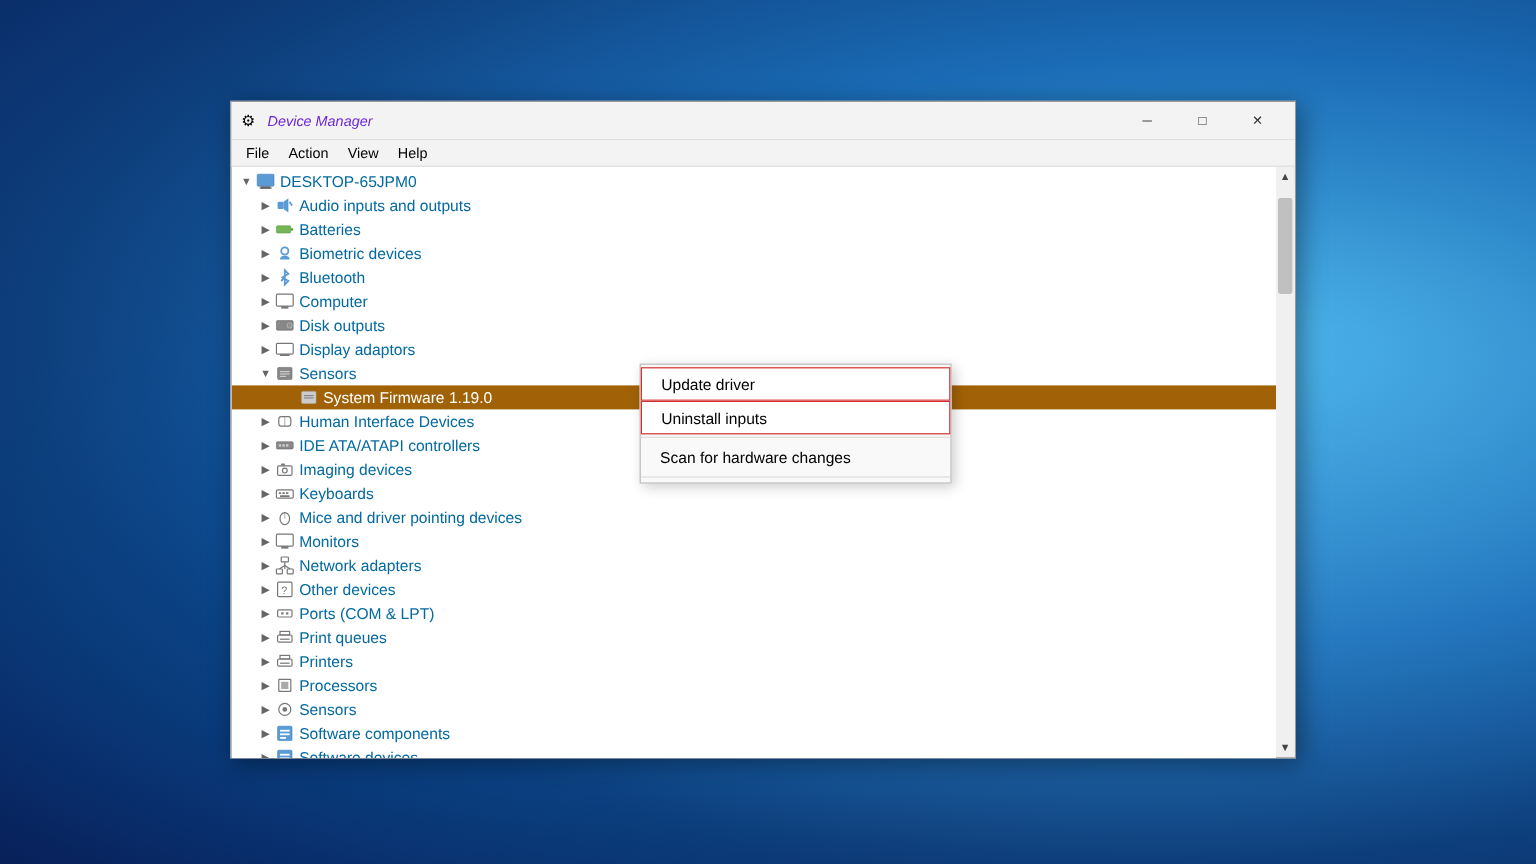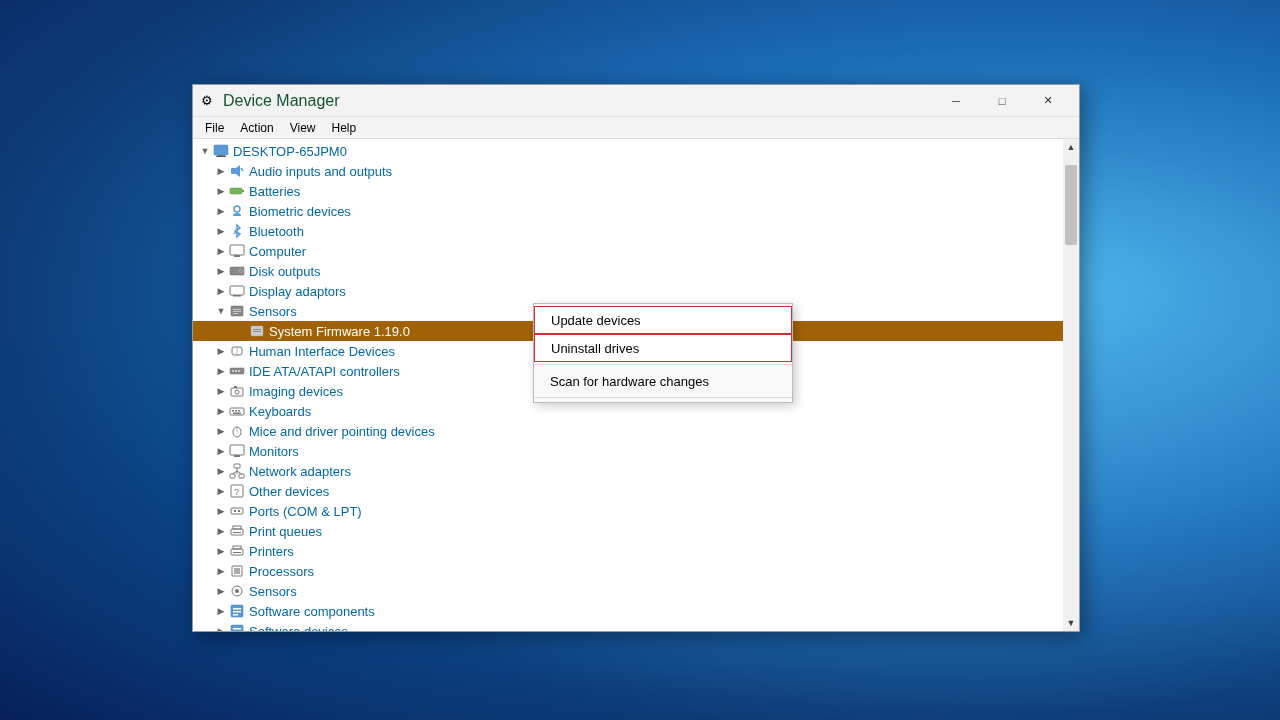--- a/index.html
+++ b/index.html
@@ -58,22 +58,23 @@
       align-items: center;
       gap: 6px;
     }
 
     .title-bar-icon {
       width: 16px;
       height: 16px;
     }
 
     .title-bar-text {
-      font-size: 16px;
-      color: #14532d;
+      font-size: 12px;
+      color: #6d28d9;
+      font-style: italic;
     }
 
     .title-bar-controls {
       display: flex;
       gap: 0;
     }
 
     .title-btn {
       width: 46px;
       height: 32px;
@@ -565,20 +566,20 @@
     <div class="scrollbar-right">
       <div class="scroll-arrow">▲</div>
       <div class="scroll-track">
         <div class="scroll-thumb"></div>
       </div>
       <div class="scroll-arrow">▼</div>
     </div>
   </div>
 
   <div class="context-menu">
-    <div class="ctx-item highlighted">Update devices</div>
-    <div class="ctx-item highlighted">Uninstall drives</div>
+    <div class="ctx-item highlighted">Update driver</div>
+    <div class="ctx-item highlighted">Uninstall inputs</div>
     <div class="ctx-separator"></div>
     <div class="ctx-item">Scan for hardware changes</div>
     <div class="ctx-separator"></div>
   </div>
 
 </div>
 
 </body></html>

